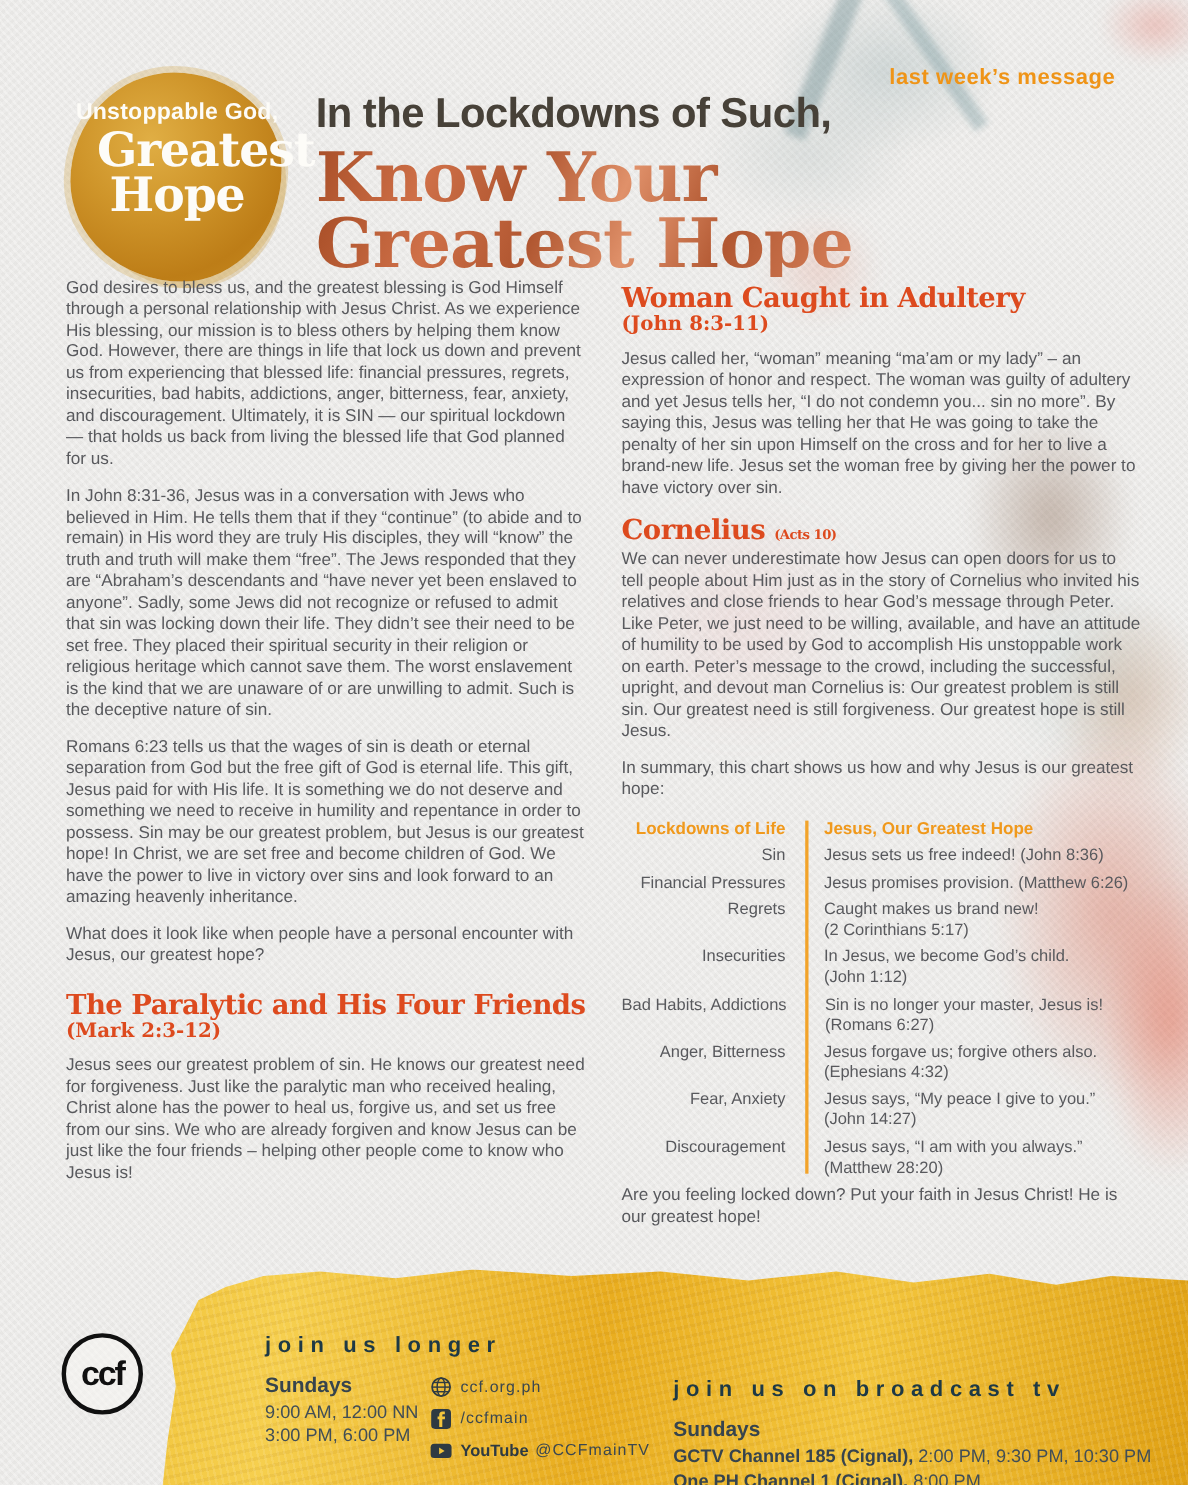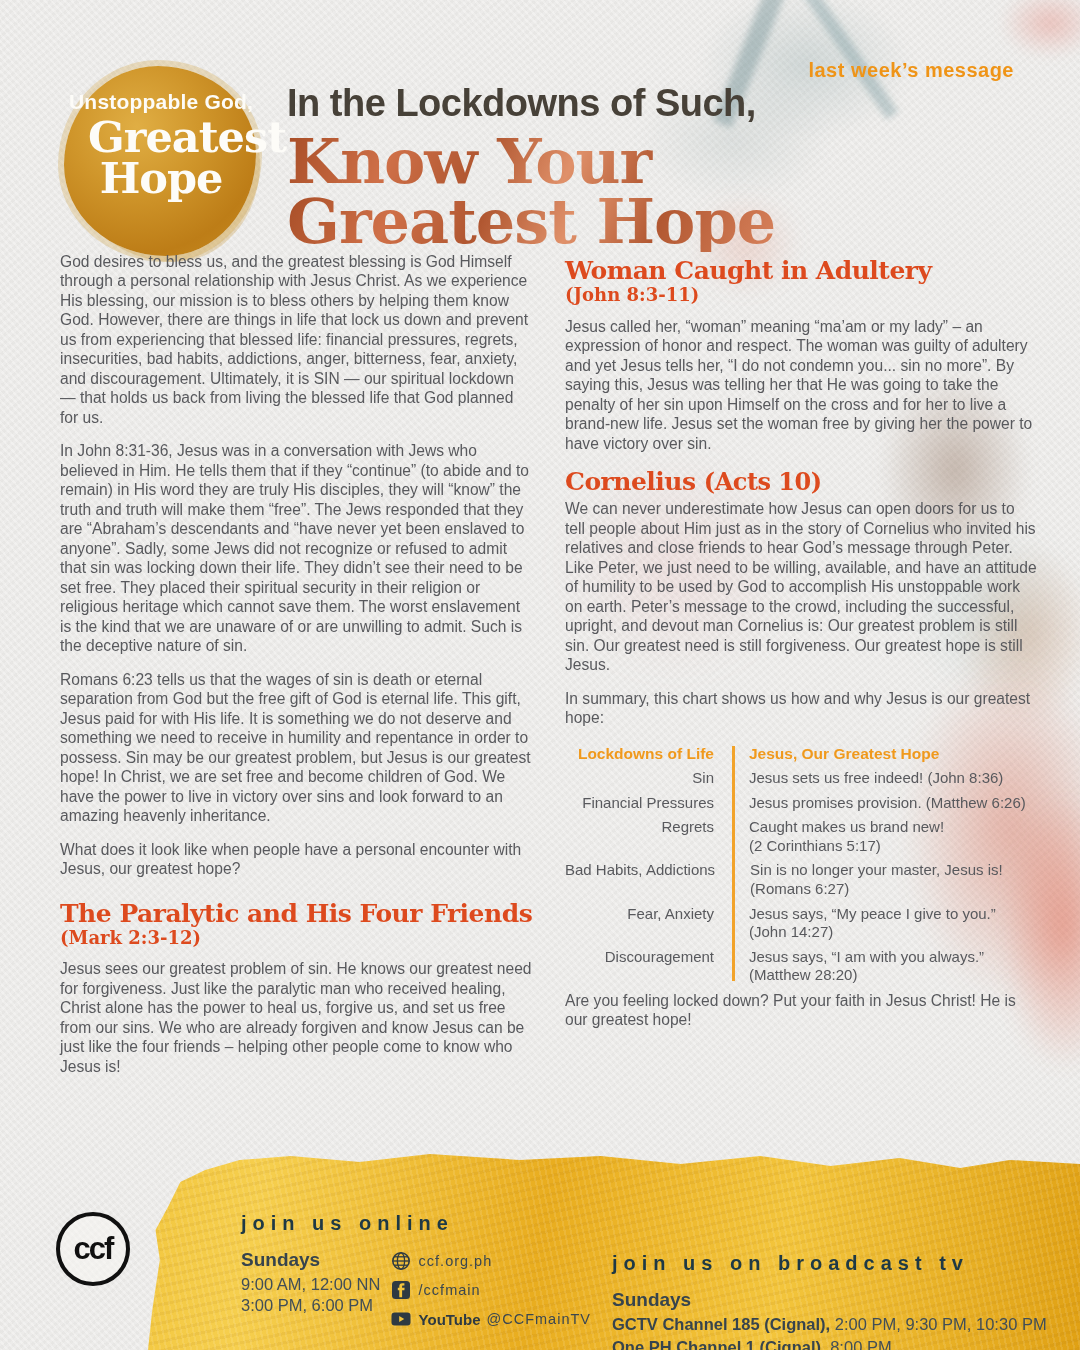--- a/index.html
+++ b/index.html
@@ -39,21 +39,21 @@
     -webkit-background-clip:text;background-clip:text;color:transparent;margin-top:10px;}
   .title-main.l2{margin-top:0;}
   .lastweek{position:absolute;top:59px;right:66px;font-size:20px;font-weight:bold;color:#ef9417;letter-spacing:.5px;}
   
   .col{position:absolute;width:472px;font-size:15.6px;line-height:1.25;}
   .col-left{left:60px;top:252px;}
   .col-right{left:565px;top:258px;}
   .col p{margin:0 0 14px 0;}
   .sec-head{font-family:"DejaVu Serif",serif;font-weight:bold;font-size:25px;letter-spacing:-.5px;color:#dd4a1e;line-height:1.05;white-space:nowrap;}
   .sec-ref{font-family:"DejaVu Serif",serif;font-weight:bold;font-size:18px;color:#dd4a1e;margin-bottom:10px;}
-  .sec-ref-inline{font-family:"DejaVu Serif",serif;font-weight:bold;font-size:24px;color:#dd4a1e;}
+  .sec-ref-inline{font-family:"DejaVu Serif",serif;font-weight:bold;font-size:12px;color:#dd4a1e;}
   .mt22{margin-top:22px;} .mt16{margin-top:16px;}
   
   .lock-table{position:relative;margin:16px 0 0 0;font-size:15px;line-height:1.24;}
   .lock-table::before{content:"";position:absolute;left:167px;top:2px;bottom:4px;width:3px;background:#f2a32a;}
   .t-row{display:flex;margin-bottom:6px;}
   .cell-l{flex:0 0 164px;box-sizing:border-box;padding-right:15px;text-align:right;white-space:nowrap;}
   .cell-r{flex:1;padding-left:20px;}
   .cell-r div{white-space:nowrap;}
   .t-head .cell-l,.t-head .cell-r{font-weight:bold;color:#f0991c;font-size:15.5px;}
   .closing{margin-top:26px;}
@@ -157,27 +157,41 @@
           </div>
       </div>
       <div class="t-row">
         <div class="cell-l">Regrets</div>
         <div class="cell-r">
             <div>Caught makes us brand new!</div>
             <div>(2 Corinthians 5:17)</div>
           </div>
       </div>
       <div class="t-row">
+        <div class="cell-l">Insecurities</div>
+        <div class="cell-r">
+            <div>In Jesus, we become God’s child.</div>
+            <div>(John 1:12)</div>
+          </div>
+      </div>
+      <div class="t-row">
         <div class="cell-l">Bad Habits, Addictions</div>
         <div class="cell-r">
             <div>Sin is no longer your master, Jesus is!</div>
             <div>(Romans 6:27)</div>
           </div>
       </div>
       <div class="t-row">
+        <div class="cell-l">Anger, Bitterness</div>
+        <div class="cell-r">
+            <div>Jesus forgave us; forgive others also.</div>
+            <div>(Ephesians 4:32)</div>
+          </div>
+      </div>
+      <div class="t-row">
         <div class="cell-l">Fear, Anxiety</div>
         <div class="cell-r">
             <div>Jesus says, “My peace I give to you.”</div>
             <div>(John 14:27)</div>
           </div>
       </div>
       <div class="t-row">
         <div class="cell-l">Discouragement</div>
         <div class="cell-r">
             <div>Jesus says, “I am with you always.”</div>
@@ -187,21 +201,21 @@
     </div>
 
     <p class="closing">Are you feeling locked down? Put your faith in Jesus Christ! He is our greatest hope!</p>
   </div>
 
   <div class="gold-band"></div>
 
   <div class="ccf-logo">ccf</div>
 
   <div class="f-online">
-    <div class="f-head">join us online</div>
+    <div class="f-head">join us longer</div>
     <div class="f-cols">
       <div class="f-times">
         <div class="f-day">Sundays</div>
         <div class="f-time">9:00 AM, 12:00 NN</div>
         <div class="f-time">3:00 PM, 6:00 PM</div>
       </div>
       <div class="f-links">
         <div class="f-link">
           <span class="ic">
             <svg viewBox="0 0 20 20" width="20" height="20">

